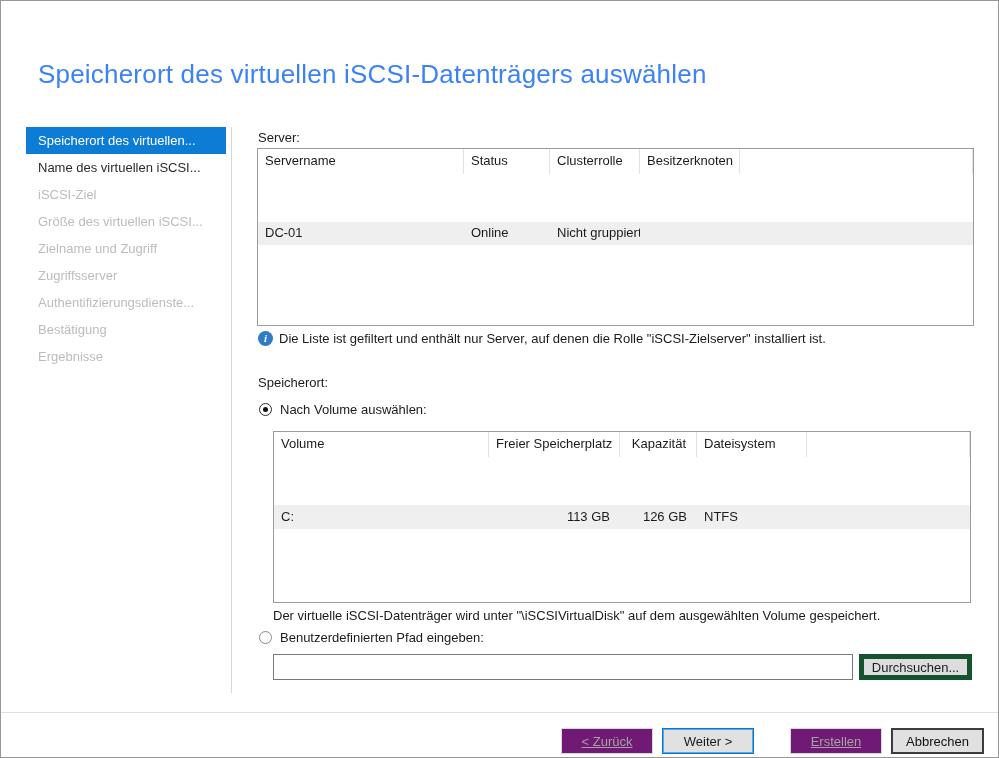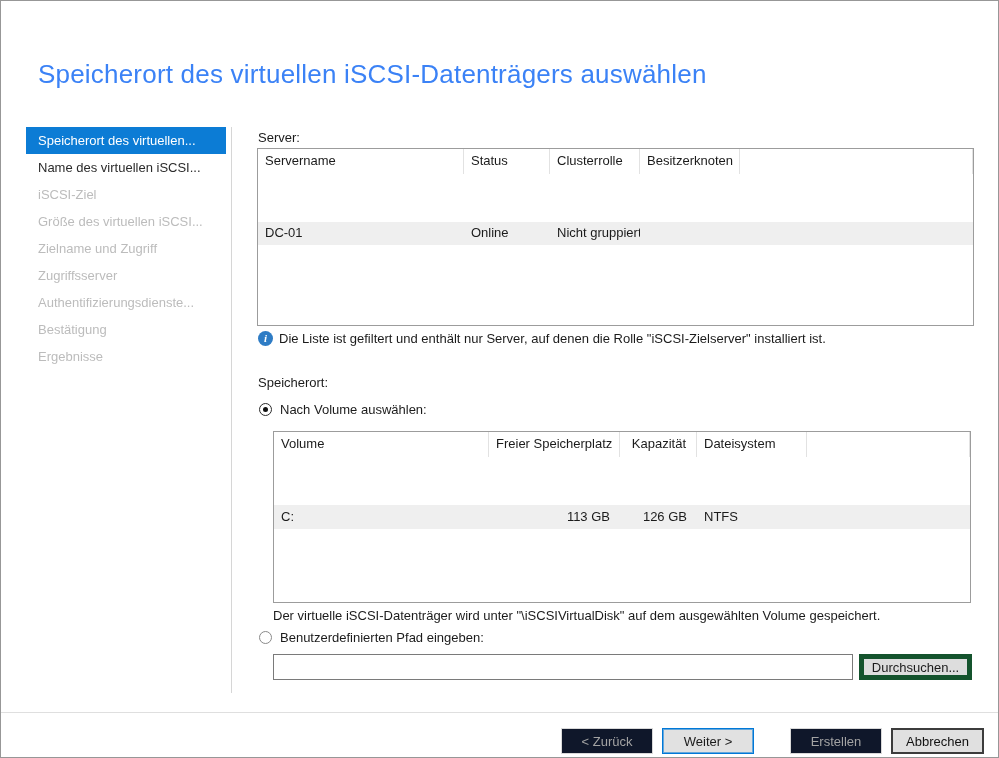--- a/index.html
+++ b/index.html
@@ -77,21 +77,21 @@
     border:1px solid #7a7a7a; background:#fff; font:inherit; padding:0 6px;
   }
   .browse-btn {
     position:absolute; left:602px; top:527px; width:113px; height:26px;
     background:#dddddd; border:5px solid #14532d; font:inherit; color:#1b1b1b; cursor:pointer;
   }
 
   
   .footer-sep { position:absolute; left:0; top:711px; width:999px; height:1px; background:#dfdfdf; }
   .btn { position:absolute; top:727px; height:26px; width:92px; font:inherit; font-size:13px; text-align:center; cursor:pointer; }
-  .btn.disabled { background:#0f172a; border:1px solid #d9d9d9; color:#a3a3a3; cursor:default; }
+  .btn.disabled { background:#701a75; border:1px solid #d9d9d9; color:#a3a3a3; cursor:default;text-decoration:underline; }
   .btn.default { background:#e1e1e1; border:1px solid #0078d7; box-shadow: inset 0 0 0 1px rgba(0,120,215,0.55); color:#1b1b1b; }
   .btn.normal { background:#e0e0e0; border:2px solid #3c3c3c; color:#111; }
   .btn-back { left:560px; } .btn-next { left:661px; } .btn-create { left:789px; } .btn-cancel { left:890px; width:93px; }
 </style>
 </head>
 <body>
 
 <div class="window">
 
 

